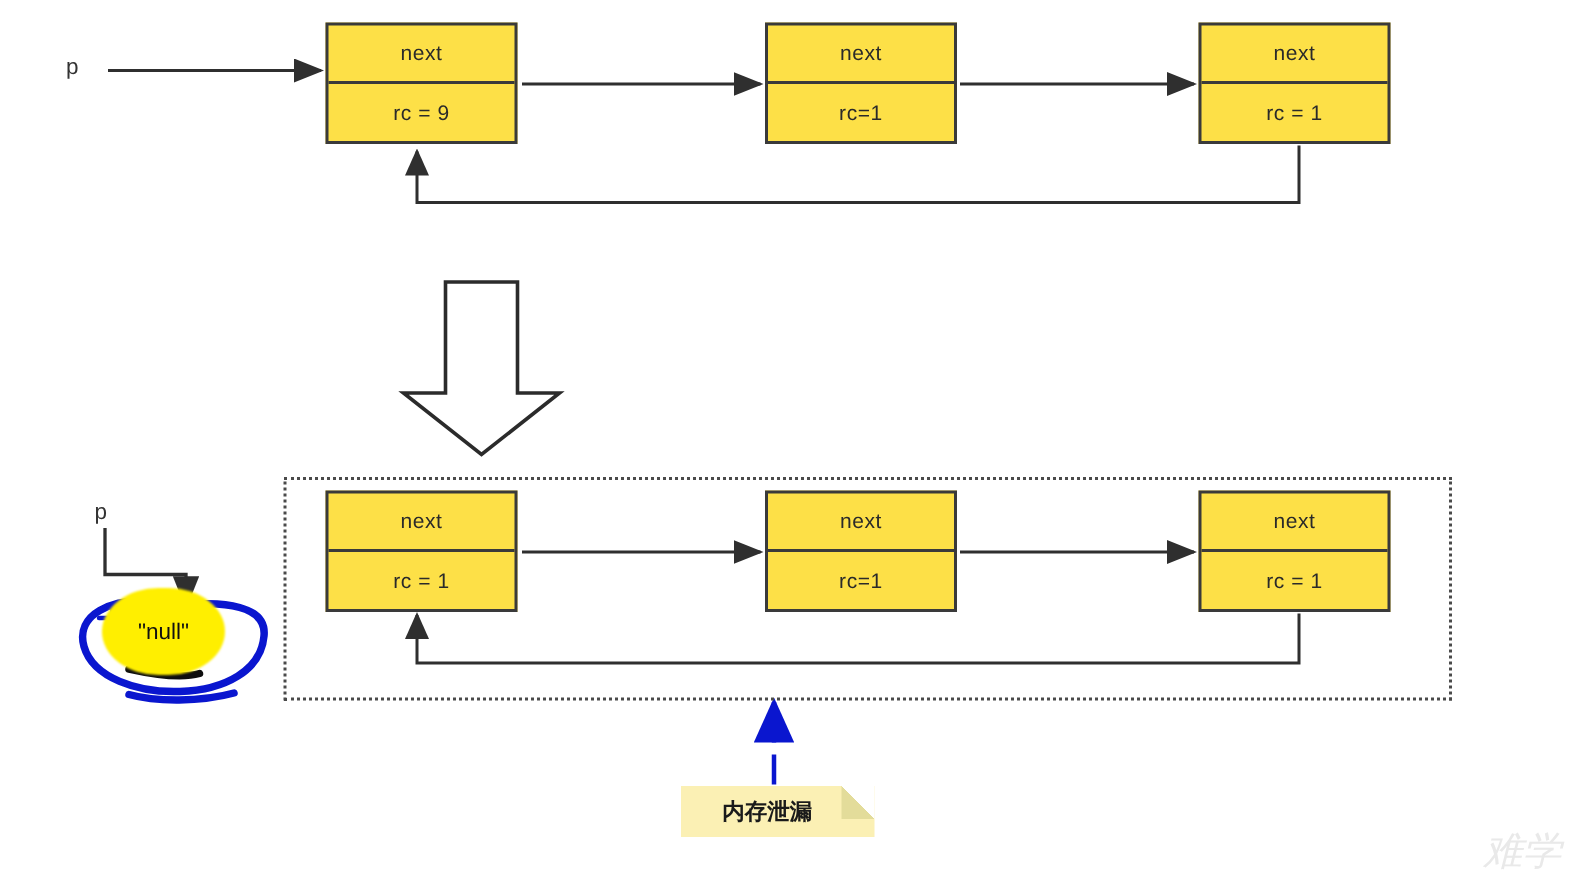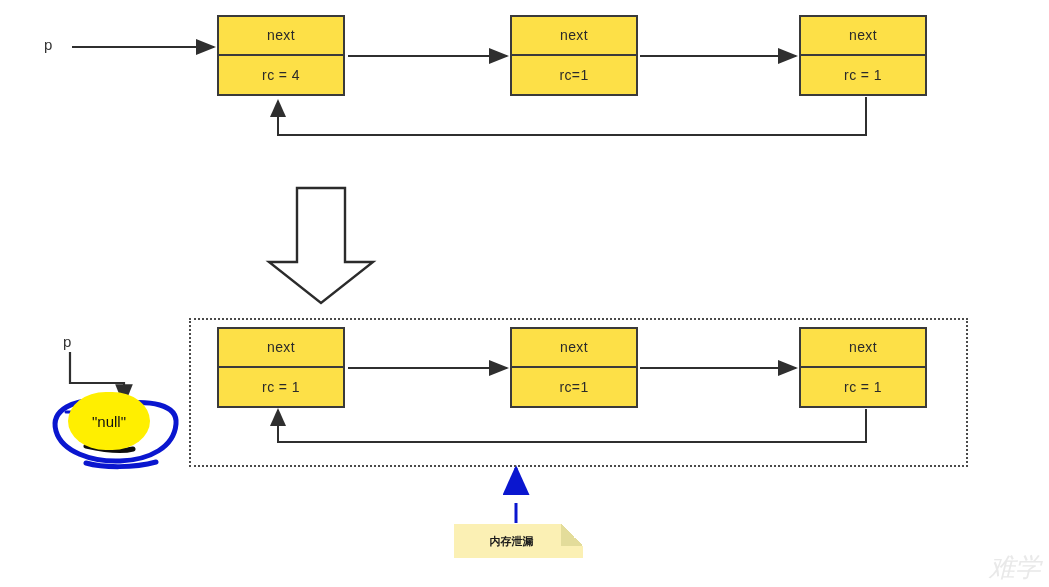--- a/index.html
+++ b/index.html
@@ -74,21 +74,21 @@
   }
   .sticky-fold{
     position:absolute;right:0;top:0;
     width:22px;height:22px;
     background:linear-gradient(225deg,#ffffff 0 50%,#e3dc9a 50% 100%);
   }
   .sticky-text{
     position:absolute;inset:0;
     display:flex;align-items:center;justify-content:center;
     padding-right:14px;
-    font-size:11px;color:#1a1a1a;
+    font-size:15px;color:#1a1a1a;
     font-family:"DejaVu Sans","Liberation Sans",sans-serif;
     font-weight:bold;
   }
 
   .watermark{
     position:absolute;
     right:8px;bottom:2px;
     font-size:26px;
     color:#e9e9e9;
     font-family:"DejaVu Sans","Liberation Sans",sans-serif;
@@ -144,21 +144,21 @@
     <line x1="516" y1="523" x2="516" y2="503" stroke="#0a16cf" stroke-width="3"></line>
     <line x1="516" y1="495" x2="516" y2="468" stroke="#0a16cf" stroke-width="3" marker-end="url(#ah-blue)"></line>
   </svg>
 
   <div class="region-dotted"></div>
 
   <div class="plabel" style="left:44px;top:36px;">p</div>
 
   <div class="node-box" style="left:217px;top:15px;">
     <div class="node-cell top">next</div>
-    <div class="node-cell">rc = 4</div>
+    <div class="node-cell">rc = 9</div>
   </div>
 
   <div class="node-box" style="left:510px;top:15px;">
     <div class="node-cell top">next</div>
     <div class="node-cell">rc=1</div>
   </div>
 
   <div class="node-box" style="left:799px;top:15px;">
     <div class="node-cell top">next</div>
     <div class="node-cell">rc = 1</div>

